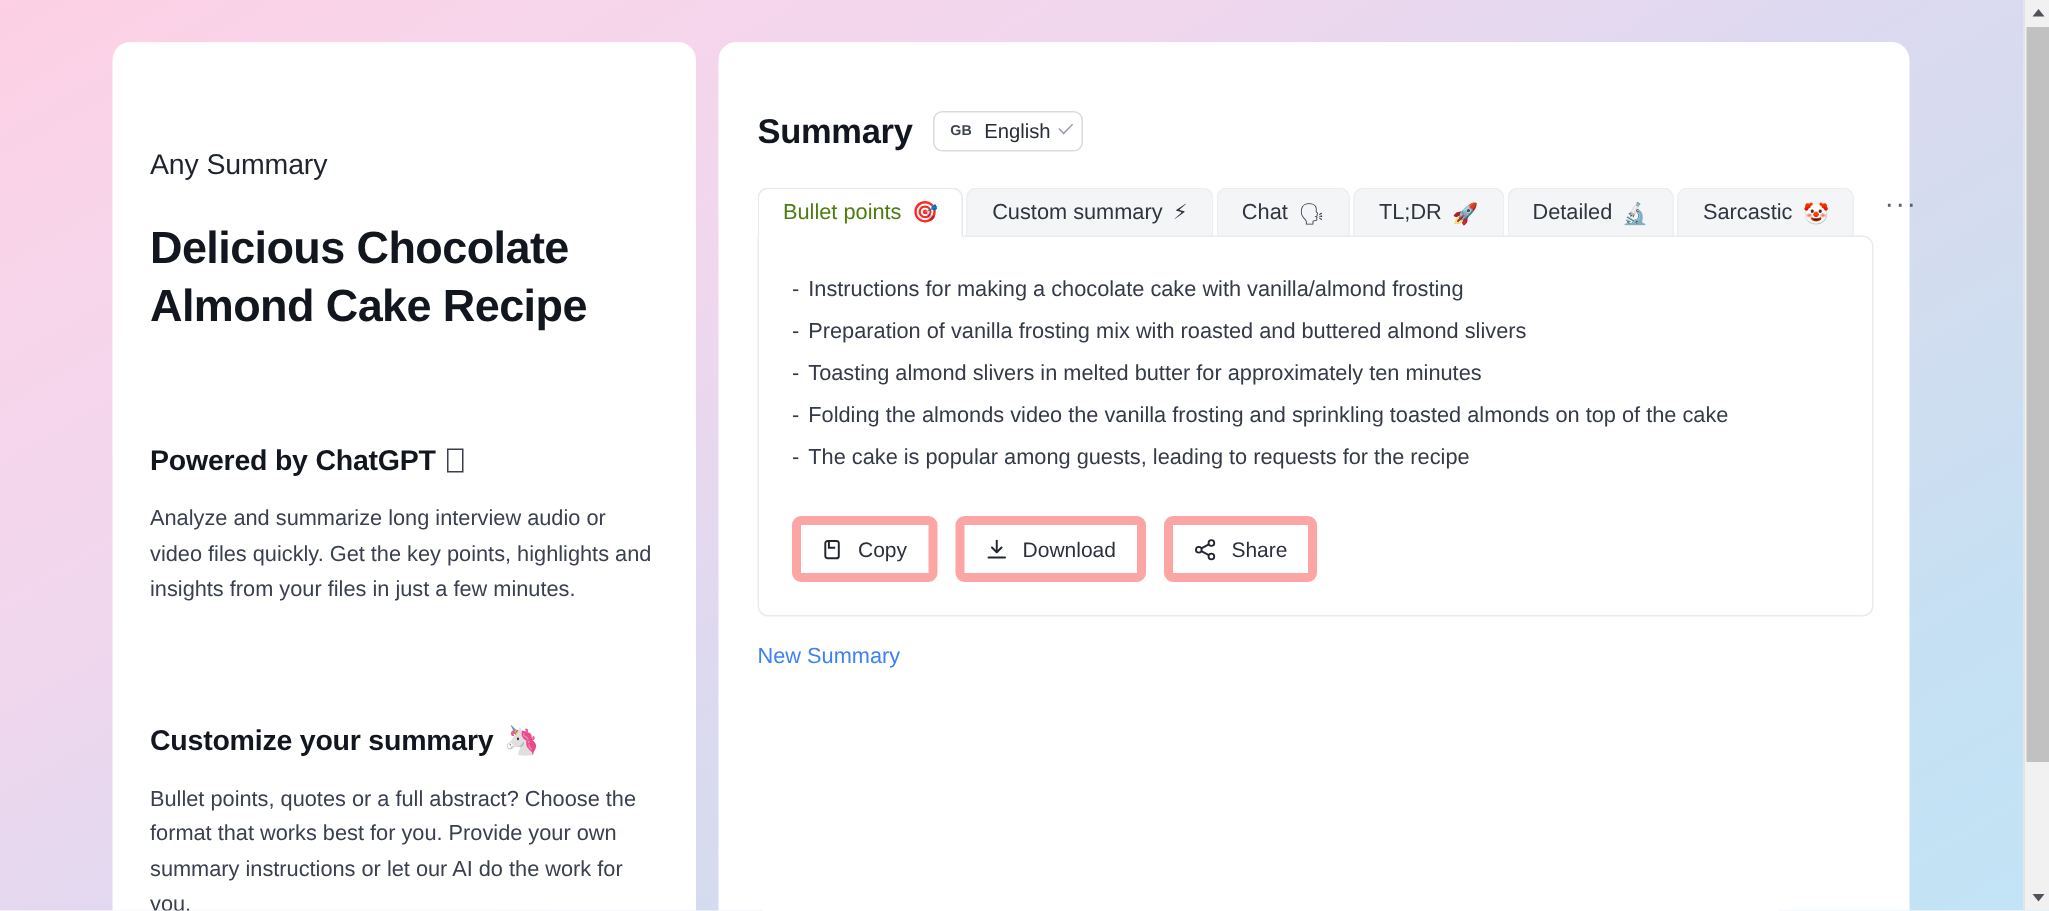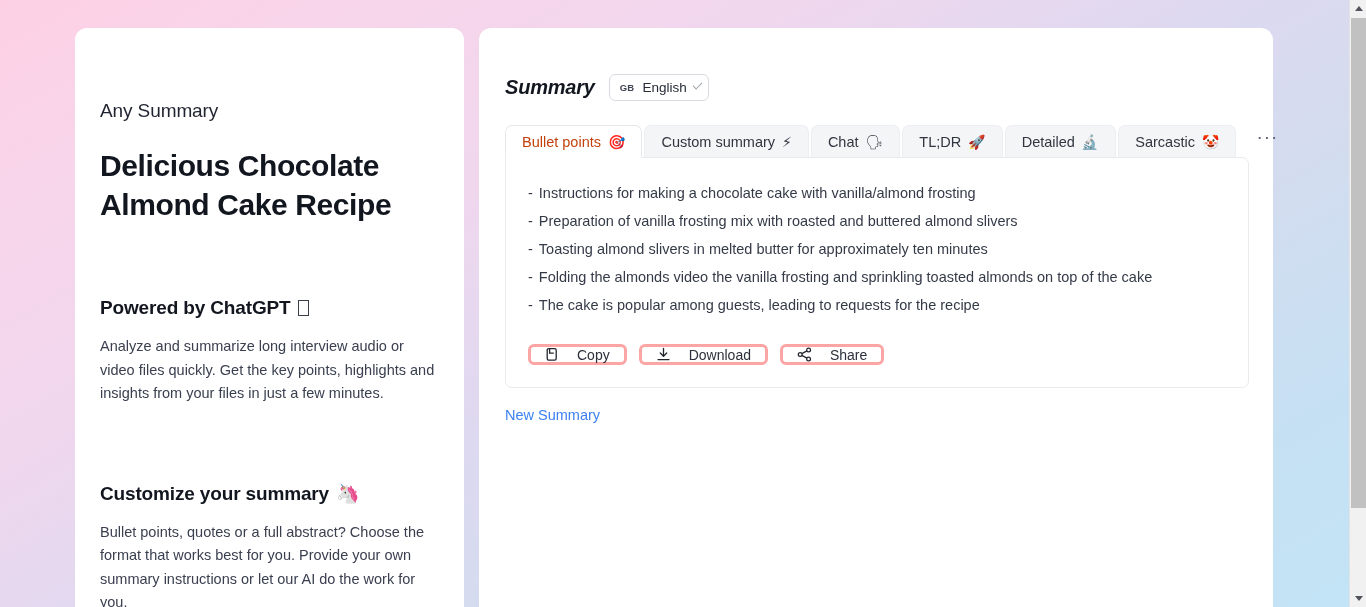--- a/index.html
+++ b/index.html
@@ -127,25 +127,24 @@
     padding: 46px 0 0 26px;
   }
 
   
   #summary-header-row {
     display: flex;
     align-items: center;
     gap: 14px;
   }
   #summary-title {
-    font-size: 20px;
+    font-size: 23px;
     font-weight: bold;
     color: #12161f;
     letter-spacing: -0.2px;
-    font-style: italic;
   }
   #language-select {
     display: flex;
     align-items: center;
     gap: 8px;
     width: 100px;
     height: 27px;
     padding: 0 8px 0 10px;
     border: 1px solid #d8dbe0;
     border-radius: 6px;
@@ -192,21 +191,21 @@
     border-radius: 7px 7px 0 0;
     background: #f4f5f7;
     color: #30353f;
     cursor: pointer;
     white-space: nowrap;
     border: 1px solid #eceef1;
     border-bottom: none;
   }
   .tab.active {
     background: #ffffff;
-    color: #c2410c;
+    color: #4d7c0f;
     border: 1px solid #e6e8ec;
     border-bottom: 1px solid #ffffff;
     position: relative;
     z-index: 3;
   }
   .tab-emoji {
     font-family: "DejaVu Sans", sans-serif;
     font-size: 14px;
   }
   #tab-overflow {
@@ -241,27 +240,27 @@
     gap: 6px;
   }
   #bullet-list li .dash { color: #343a47; }
 
   #panel-actions {
     margin-top: 28px;
     display: flex;
     gap: 12px;
   }
   .action-btn {
-    height: 21px;
+    height: 44px;
     padding: 0 14px;
     display: flex;
     align-items: center;
-    gap: 18px;
+    gap: 10px;
     background: #fff;
-    border: 3px solid #fca5a5;
+    border: 6px solid #fca5a5;
     border-radius: 6px;
     font-size: 14px;
     color: #2b303b;
     cursor: pointer;
   }
   .action-btn svg { display: block; }
 
   #new-summary-link {
     display: inline-block;
     margin-top: 19px;

